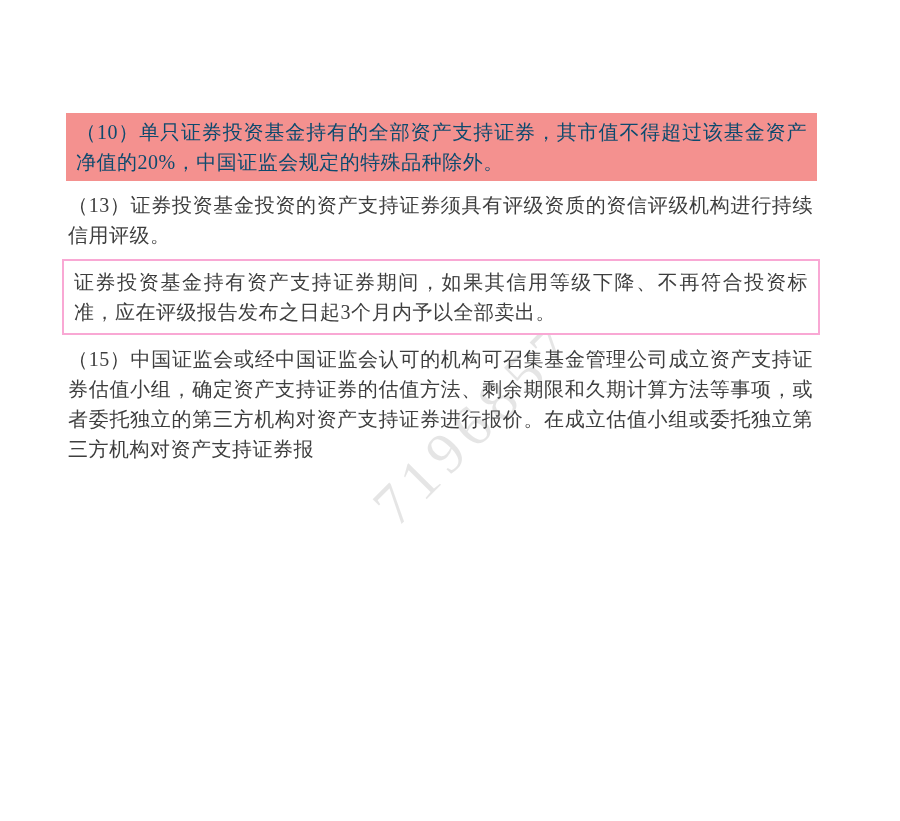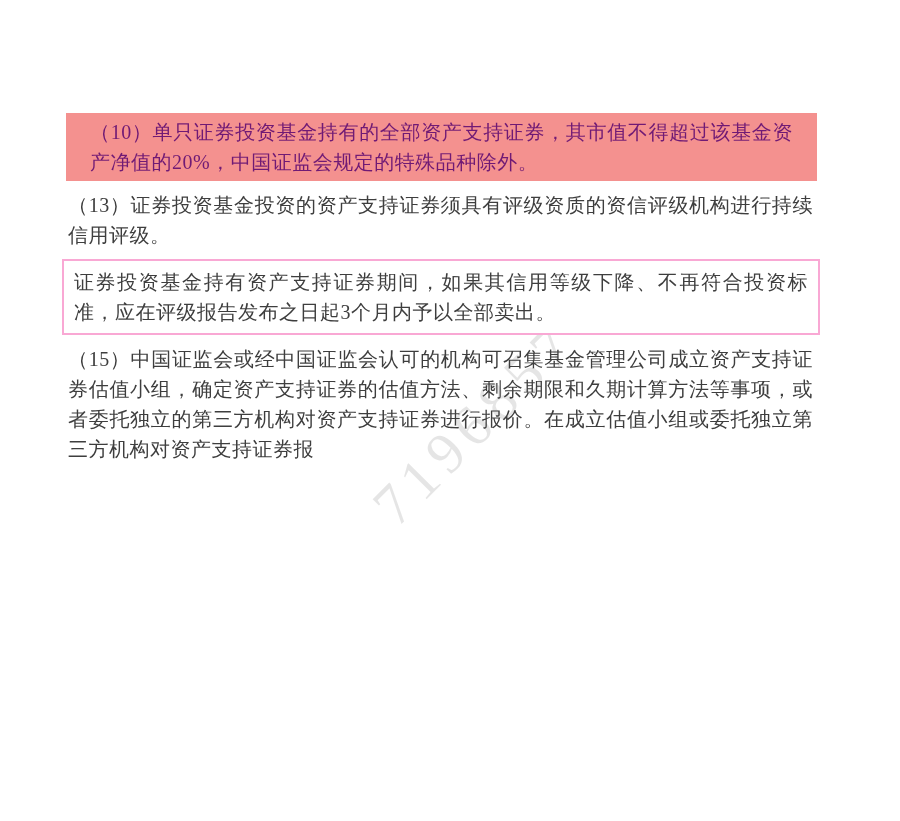--- a/index.html
+++ b/index.html
@@ -44,22 +44,22 @@
     line-height: 30px;
     color: #3e3e3e;
     letter-spacing: 0.5px;
   }
   .para {
     margin: 0 0 9px 0;
     text-align: justify;
   }
   .para.highlighted {
     background: #f4918f;
-    color: #701a75;
-    padding: 4px 24px;
+    color: #0c4a6e;
+    padding: 4px 10px;
     margin-left: -2px;
     margin-right: -4px;
   }
   .para.boxed {
     border: 2px solid #f9a8d4;
     background: #ffffff;
     padding: 6px 10px;
     margin-left: -6px;
     margin-right: -7px;
   }

